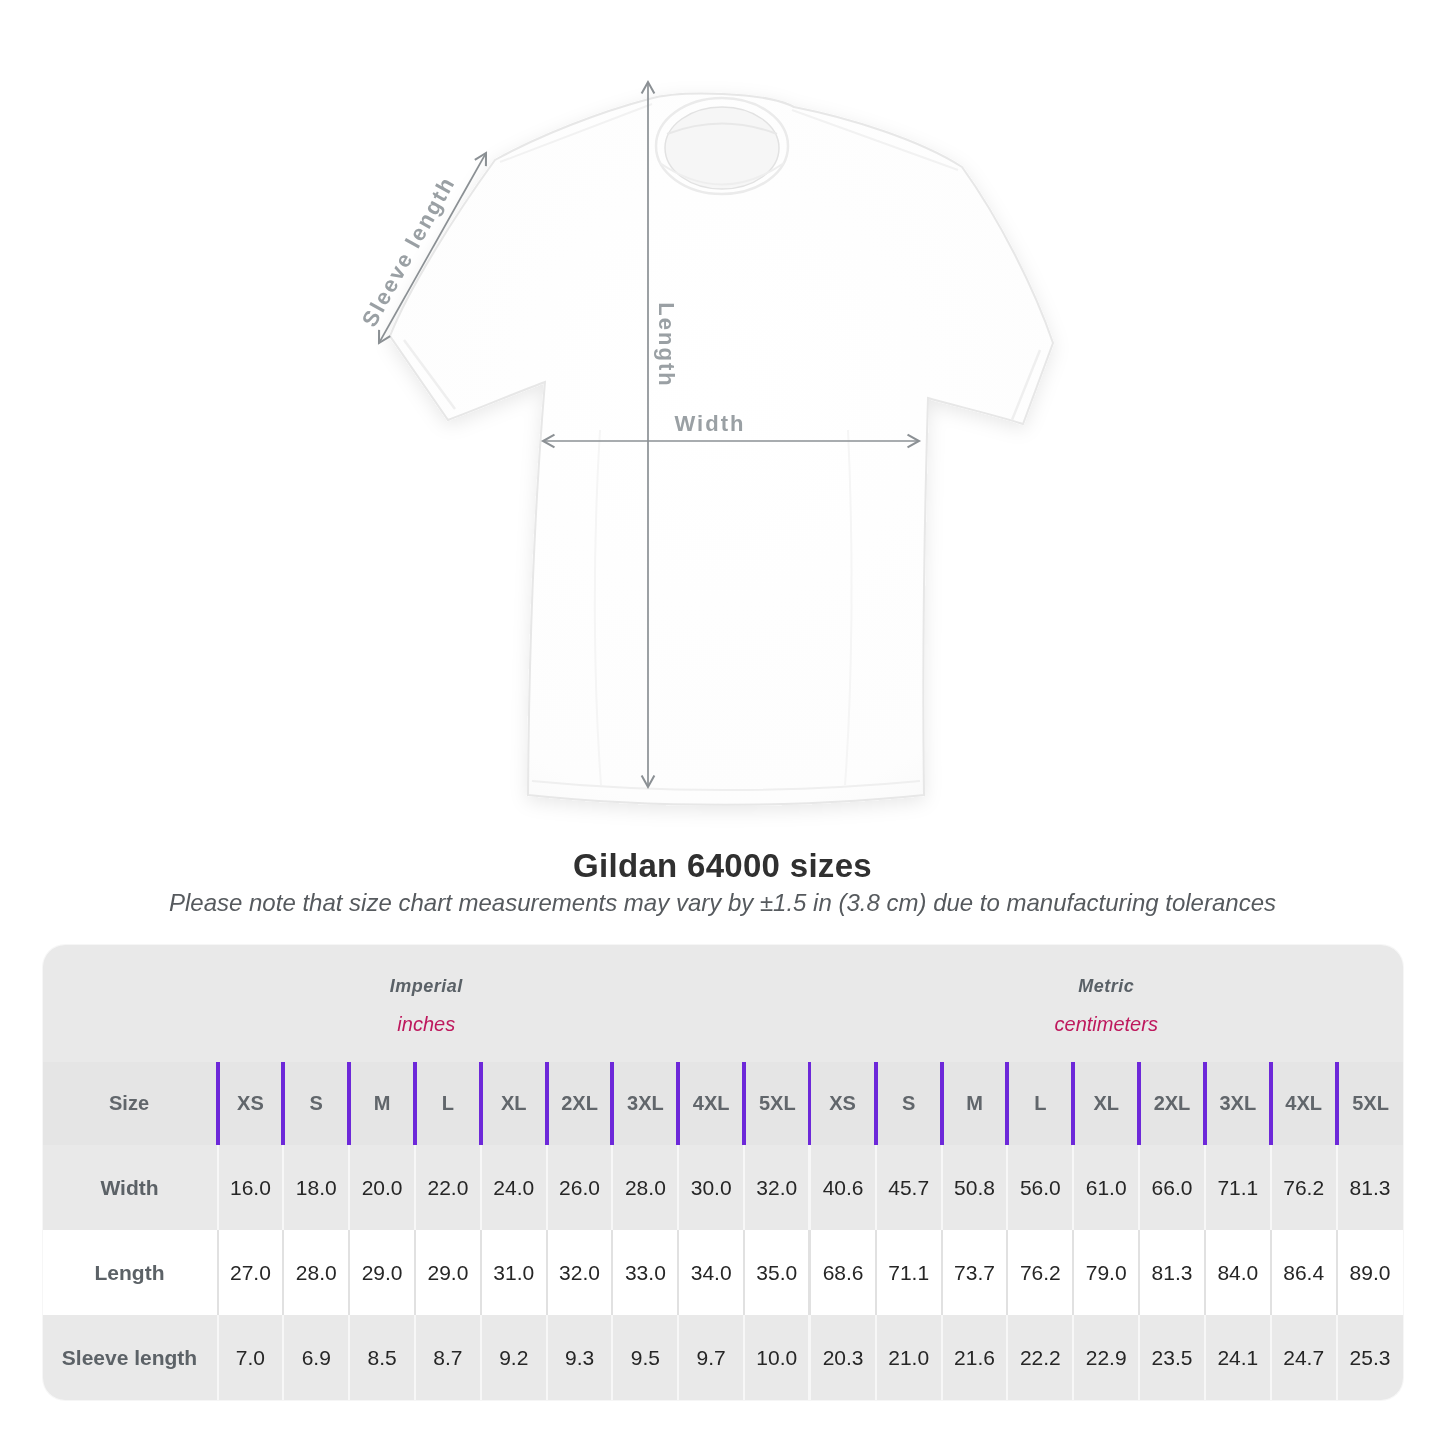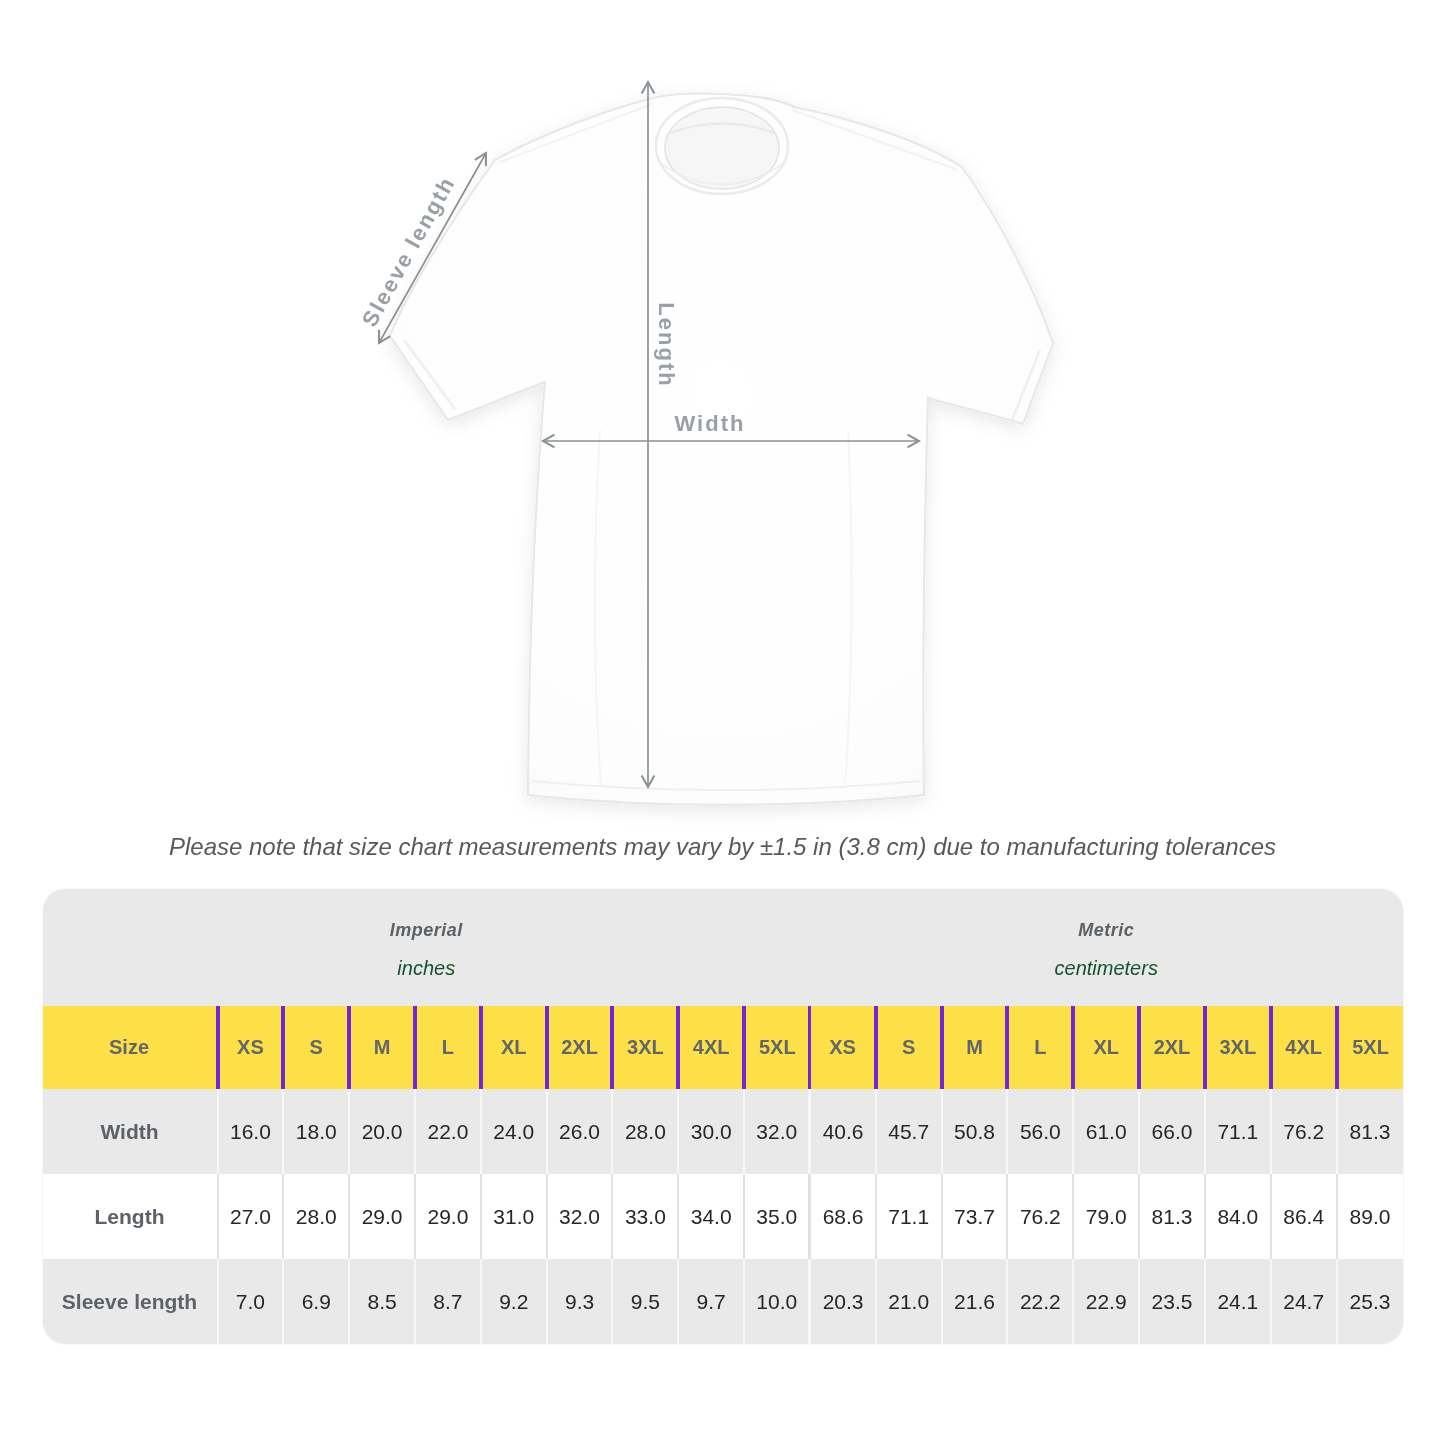--- a/index.html
+++ b/index.html
@@ -25,22 +25,22 @@
   }
   
   .size-table{
     width:1360px;margin:29px auto 0;border-radius:22px;overflow:hidden;
     box-shadow:0 0 0 1px rgba(0,0,0,.035);
   }
   table{width:100%;border-collapse:collapse;table-layout:fixed;}
   th,td{padding:0;text-align:center;vertical-align:middle;}
   tr.units-row th{height:117px;background:#e9e9e9;}
   .unit-name{font-style:italic;font-weight:bold;font-size:18px;line-height:26px;color:#5a6167;letter-spacing:.5px;}
-  .unit-sub{font-style:italic;font-weight:normal;font-size:20px;line-height:20px;color:#14532d;margin-top:15px;}
-  tr.sizes-row th{height:83px;background:#fde047;font-weight:bold;font-size:20px;color:#61666b;}
+  .unit-sub{font-style:italic;font-weight:normal;font-size:20px;line-height:20px;color:#be185d;margin-top:15px;}
+  tr.sizes-row th{height:83px;background:#e5e5e5;font-weight:bold;font-size:20px;color:#61666b;}
   tr.sizes-row th.size-head{border-left:4px solid #6d28d9;}
   th.row-label{font-weight:bold;font-size:21px;color:#5c6267;}
   tbody tr{height:85px;}
   tbody tr.band-gray{background:#e9e9e9;}
   tbody tr.band-white{background:#ffffff;}
   td.val{font-size:21px;color:#262626;border-left:2px solid #e1e1e1;}
   tbody tr.band-gray td.val{border-left-color:#f7f7f7;}
   .metric-start{border-left-width:3px !important;}
 </style>
 </head>
@@ -98,20 +98,21 @@
         <line x1="648" y1="82" x2="648" y2="787" marker-start="url(#arrowV)" marker-end="url(#arrowV)"></line>
         <line x1="543" y1="441" x2="919" y2="441" marker-start="url(#arrowV)" marker-end="url(#arrowV)"></line>
       </g>
 
       <text class="diagram-label" transform="translate(415 255) rotate(-61)" text-anchor="middle">Sleeve length</text>
       <text class="diagram-label" transform="translate(659 345) rotate(90)" text-anchor="middle">Length</text>
       <text class="diagram-label" x="710" y="431" text-anchor="middle">Width</text>
     </svg>
   </figure>
 
+  <h1 class="title">Gildan 64000 sizes</h1>
   <p class="subtitle">Please note that size chart measurements may vary by ±1.5 in (3.8 cm) due to manufacturing tolerances</p>
 
   <div class="size-table">
     <table>
       <colgroup>
         <col class="label-col" style="width:175px">
       <col>
           <col>
           <col>
           <col>

